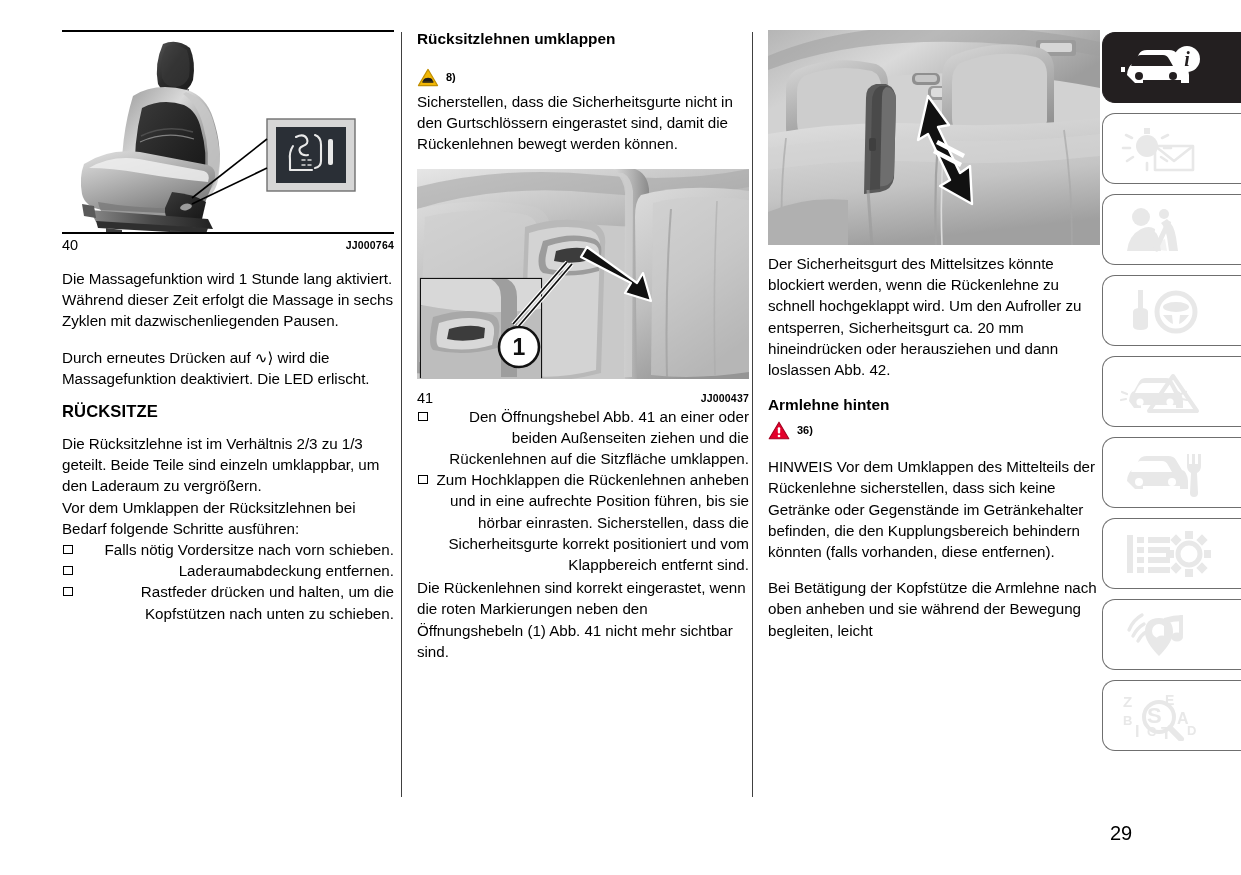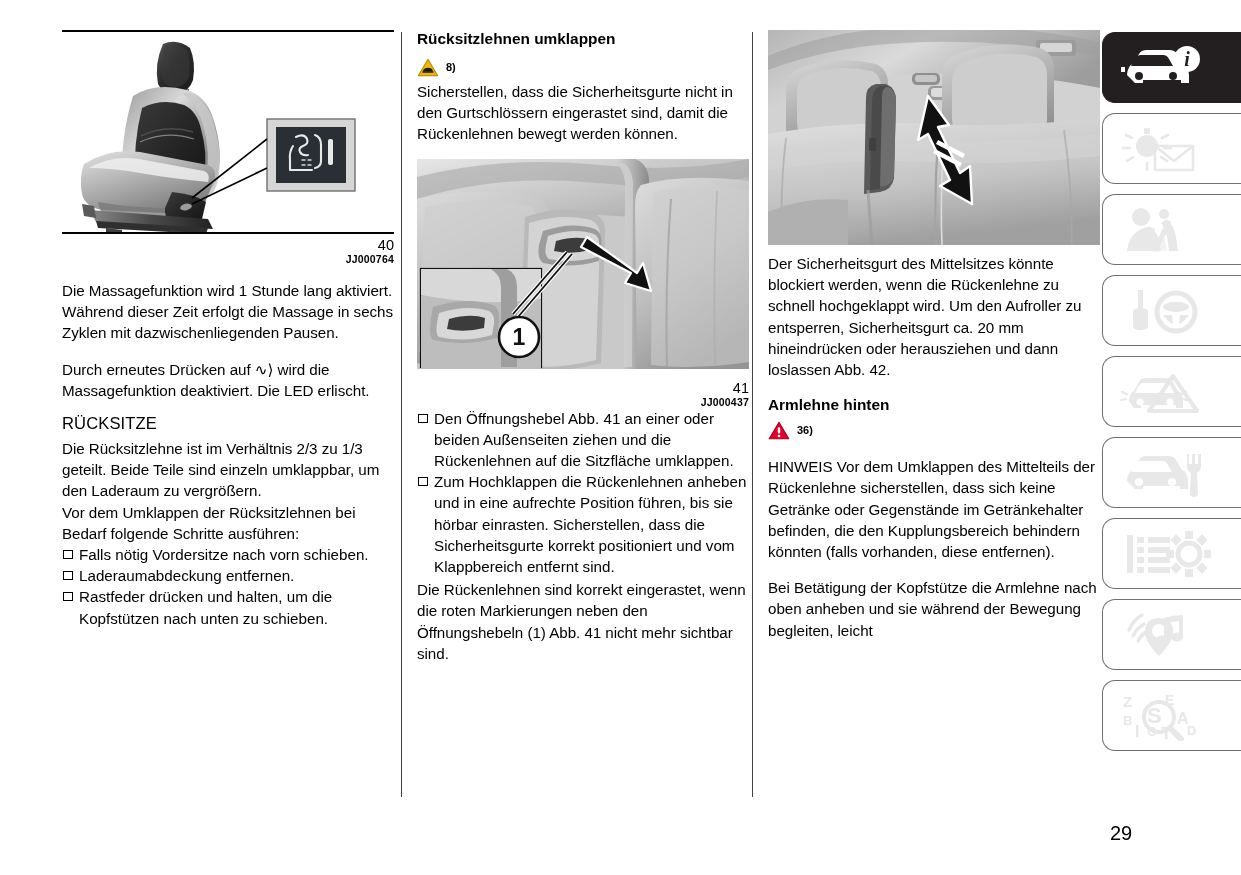--- a/index.html
+++ b/index.html
@@ -28,52 +28,51 @@
   
   p, .body-text {
     font-size: 15.2px;
     line-height: 21.2px;
     letter-spacing: -0.05px;
     margin-bottom: 0;
   }
   .gap { margin-top: 15px; }
   h2.section-title {
     font-size: 16.6px;
-    font-weight: normal;
+    font-weight: bold;
     letter-spacing: 0.1px;
     margin-top: 13px;
-    margin-bottom: 4px;
+    margin-bottom: 11px;
   }
   h3.sub-title {
     font-size: 15.4px;
     font-weight: bold;
     margin-top: 16px;
     margin-bottom: 5px;
   }
   h3.sub-title-top {
     font-size: 15.4px;
     font-weight: bold;
-    margin: 0 0 8px 0;
+    margin: 0 0 18px 0;
   }
   .bullet-row { display: flex; font-size: 15.2px; line-height: 21.2px; }
   .bullet-sq {
     flex: 0 0 auto;
     width: 10px; height: 9px;
     border: 1.6px solid #000;
     margin: 6px 6px 0 1px;
   }
-  .bullet-txt { flex: 1 1 auto; }
+  .bullet-txt { flex: 1 1 auto; text-align: right; }
 
   
   .fig-rule-top { width: 100%; height: 2px; background: #000; }
   .fig-rule-bot { width: 100%; height: 2px; background: #000; }
   .fig-caption {
-    display: flex; justify-content: space-between; align-items: flex-end;
+    display: flex; justify-content: space-between; align-items: center;
     padding-top: 3px;
-    flex-direction: column;
   }
   .fig-num { font-size: 14.5px; }
   .fig-code { font-size: 10.5px; font-weight: bold; letter-spacing: .2px; }
 
   .fig-img { width: 100%; display: block; }
 
   
   .warn-line { display: flex; align-items: center; gap: 7px; height: 22px; margin: 4px 0 3px 0; }
   .warn-ref { font-size: 11px; font-weight: bold; }
 

